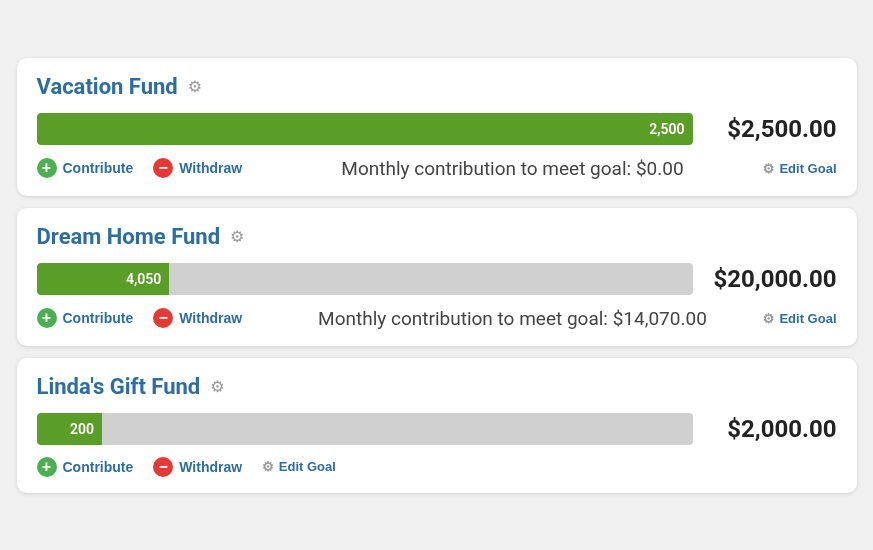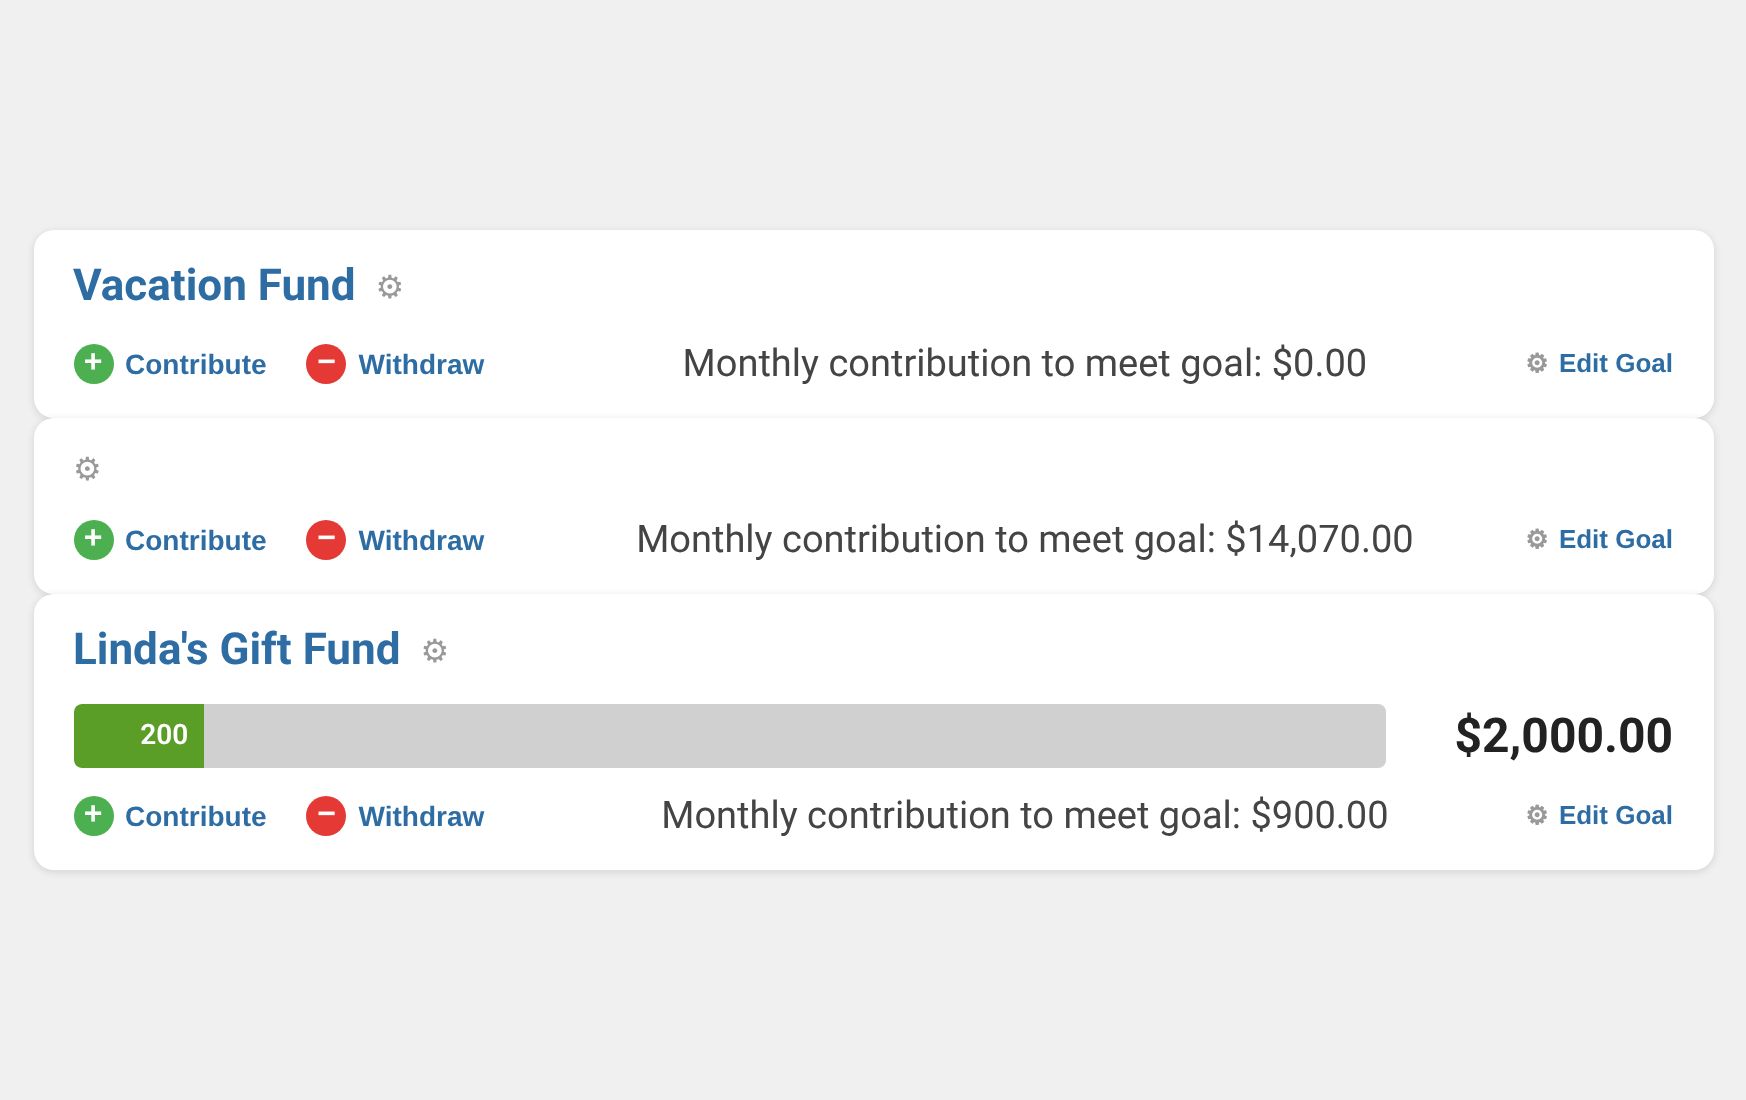--- a/index.html
+++ b/index.html
@@ -10,20 +10,21 @@
       align-items: center;
       justify-content: center;
       width: 873px;
       min-height: 550px;
       padding: 16px;
     }
     .page-container {
       width: 840px;
       display: flex;
       flex-direction: column;
+      gap: 12px;
     }
     .fund-card {
       background: #fff;
       border-radius: 10px;
       padding: 16px 20px;
       box-shadow: 0 1px 4px rgba(0,0,0,0.12);
     }
     .fund-header {
       display: flex;
       align-items: center;
@@ -143,39 +144,56 @@
   </style>
 </head>
 <body>
 
 <div class="page-container">
 <div class="fund-card">
     <div class="fund-header">
       <span class="fund-title">Vacation Fund</span>
       <span class="gear-icon">⚙</span>
     </div>
+    <div class="progress-row">
+      <div class="progress-bar-container">
+        <div class="progress-bar-fill full" style="width:100%">
+          <span class="progress-label">2,500</span>
+        </div>
+      </div>
+      <div class="fund-amount">$2,500.00</div>
+    </div>
     <div class="actions-row">
       <button class="action-btn">
         <span class="circle-icon circle-green">+</span>
         <span>Contribute</span>
       </button>
       <button class="action-btn">
         <span class="circle-icon circle-red">−</span>
         <span>Withdraw</span>
       </button>
       <span class="monthly-text">Monthly contribution to meet goal: $0.00</span>
       <button class="edit-goal-btn">
         <span class="gear-small">⚙</span>
         <span>Edit Goal</span>
       </button>
     </div>
   </div>
     <div class="fund-card">
     <div class="fund-header">
+      <span class="fund-title">Dream Home Fund</span>
       <span class="gear-icon">⚙</span>
+    </div>
+    <div class="progress-row">
+      <div class="progress-bar-container">
+        <div class="progress-bar-fill" style="width:20.25%">
+          <span class="progress-label">4,050</span>
+        </div>
+      </div>
+      <div class="fund-amount">$20,000.00</div>
     </div>
     <div class="actions-row">
       <button class="action-btn">
         <span class="circle-icon circle-green">+</span>
         <span>Contribute</span>
       </button>
       <button class="action-btn">
         <span class="circle-icon circle-red">−</span>
         <span>Withdraw</span>
       </button>
@@ -201,20 +219,19 @@
     </div>
     <div class="actions-row">
       <button class="action-btn">
         <span class="circle-icon circle-green">+</span>
         <span>Contribute</span>
       </button>
       <button class="action-btn">
         <span class="circle-icon circle-red">−</span>
         <span>Withdraw</span>
       </button>
-      <span class="monthly-text">Monthly contribution to meet goal: $900.00</span>
       <button class="edit-goal-btn">
         <span class="gear-small">⚙</span>
         <span>Edit Goal</span>
       </button>
     </div>
   </div>
   </div>
 
 </body></html>

